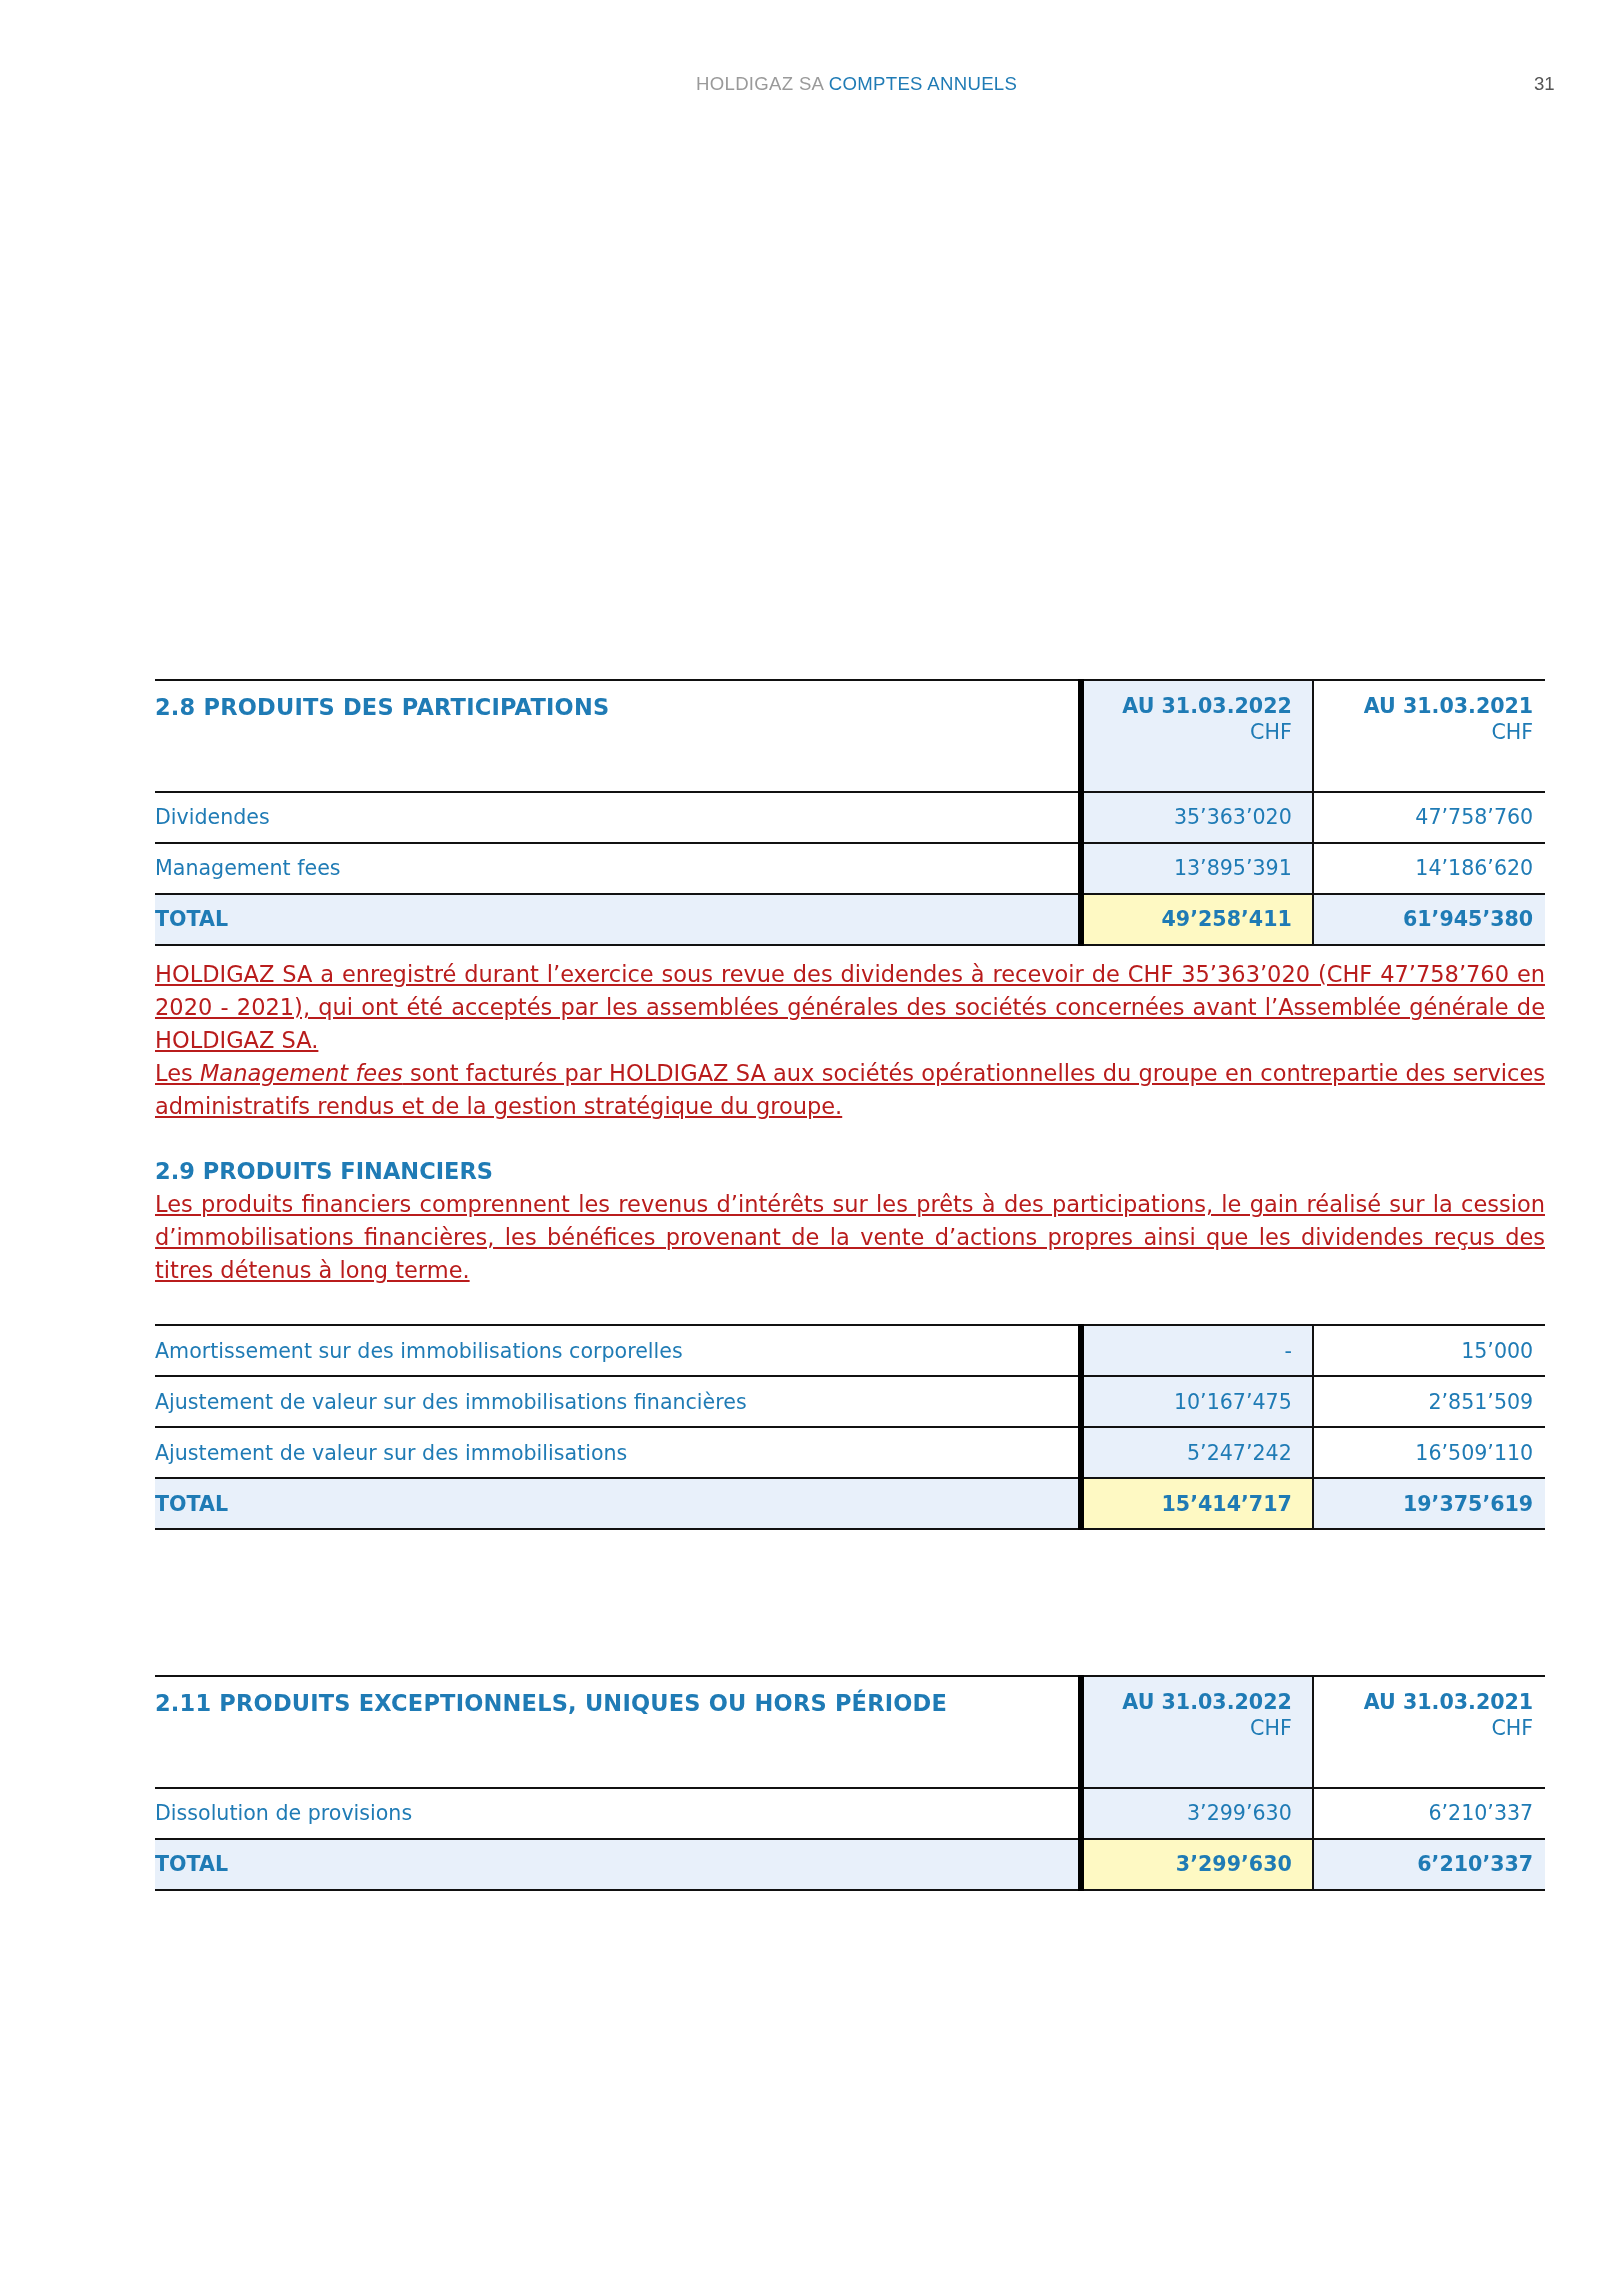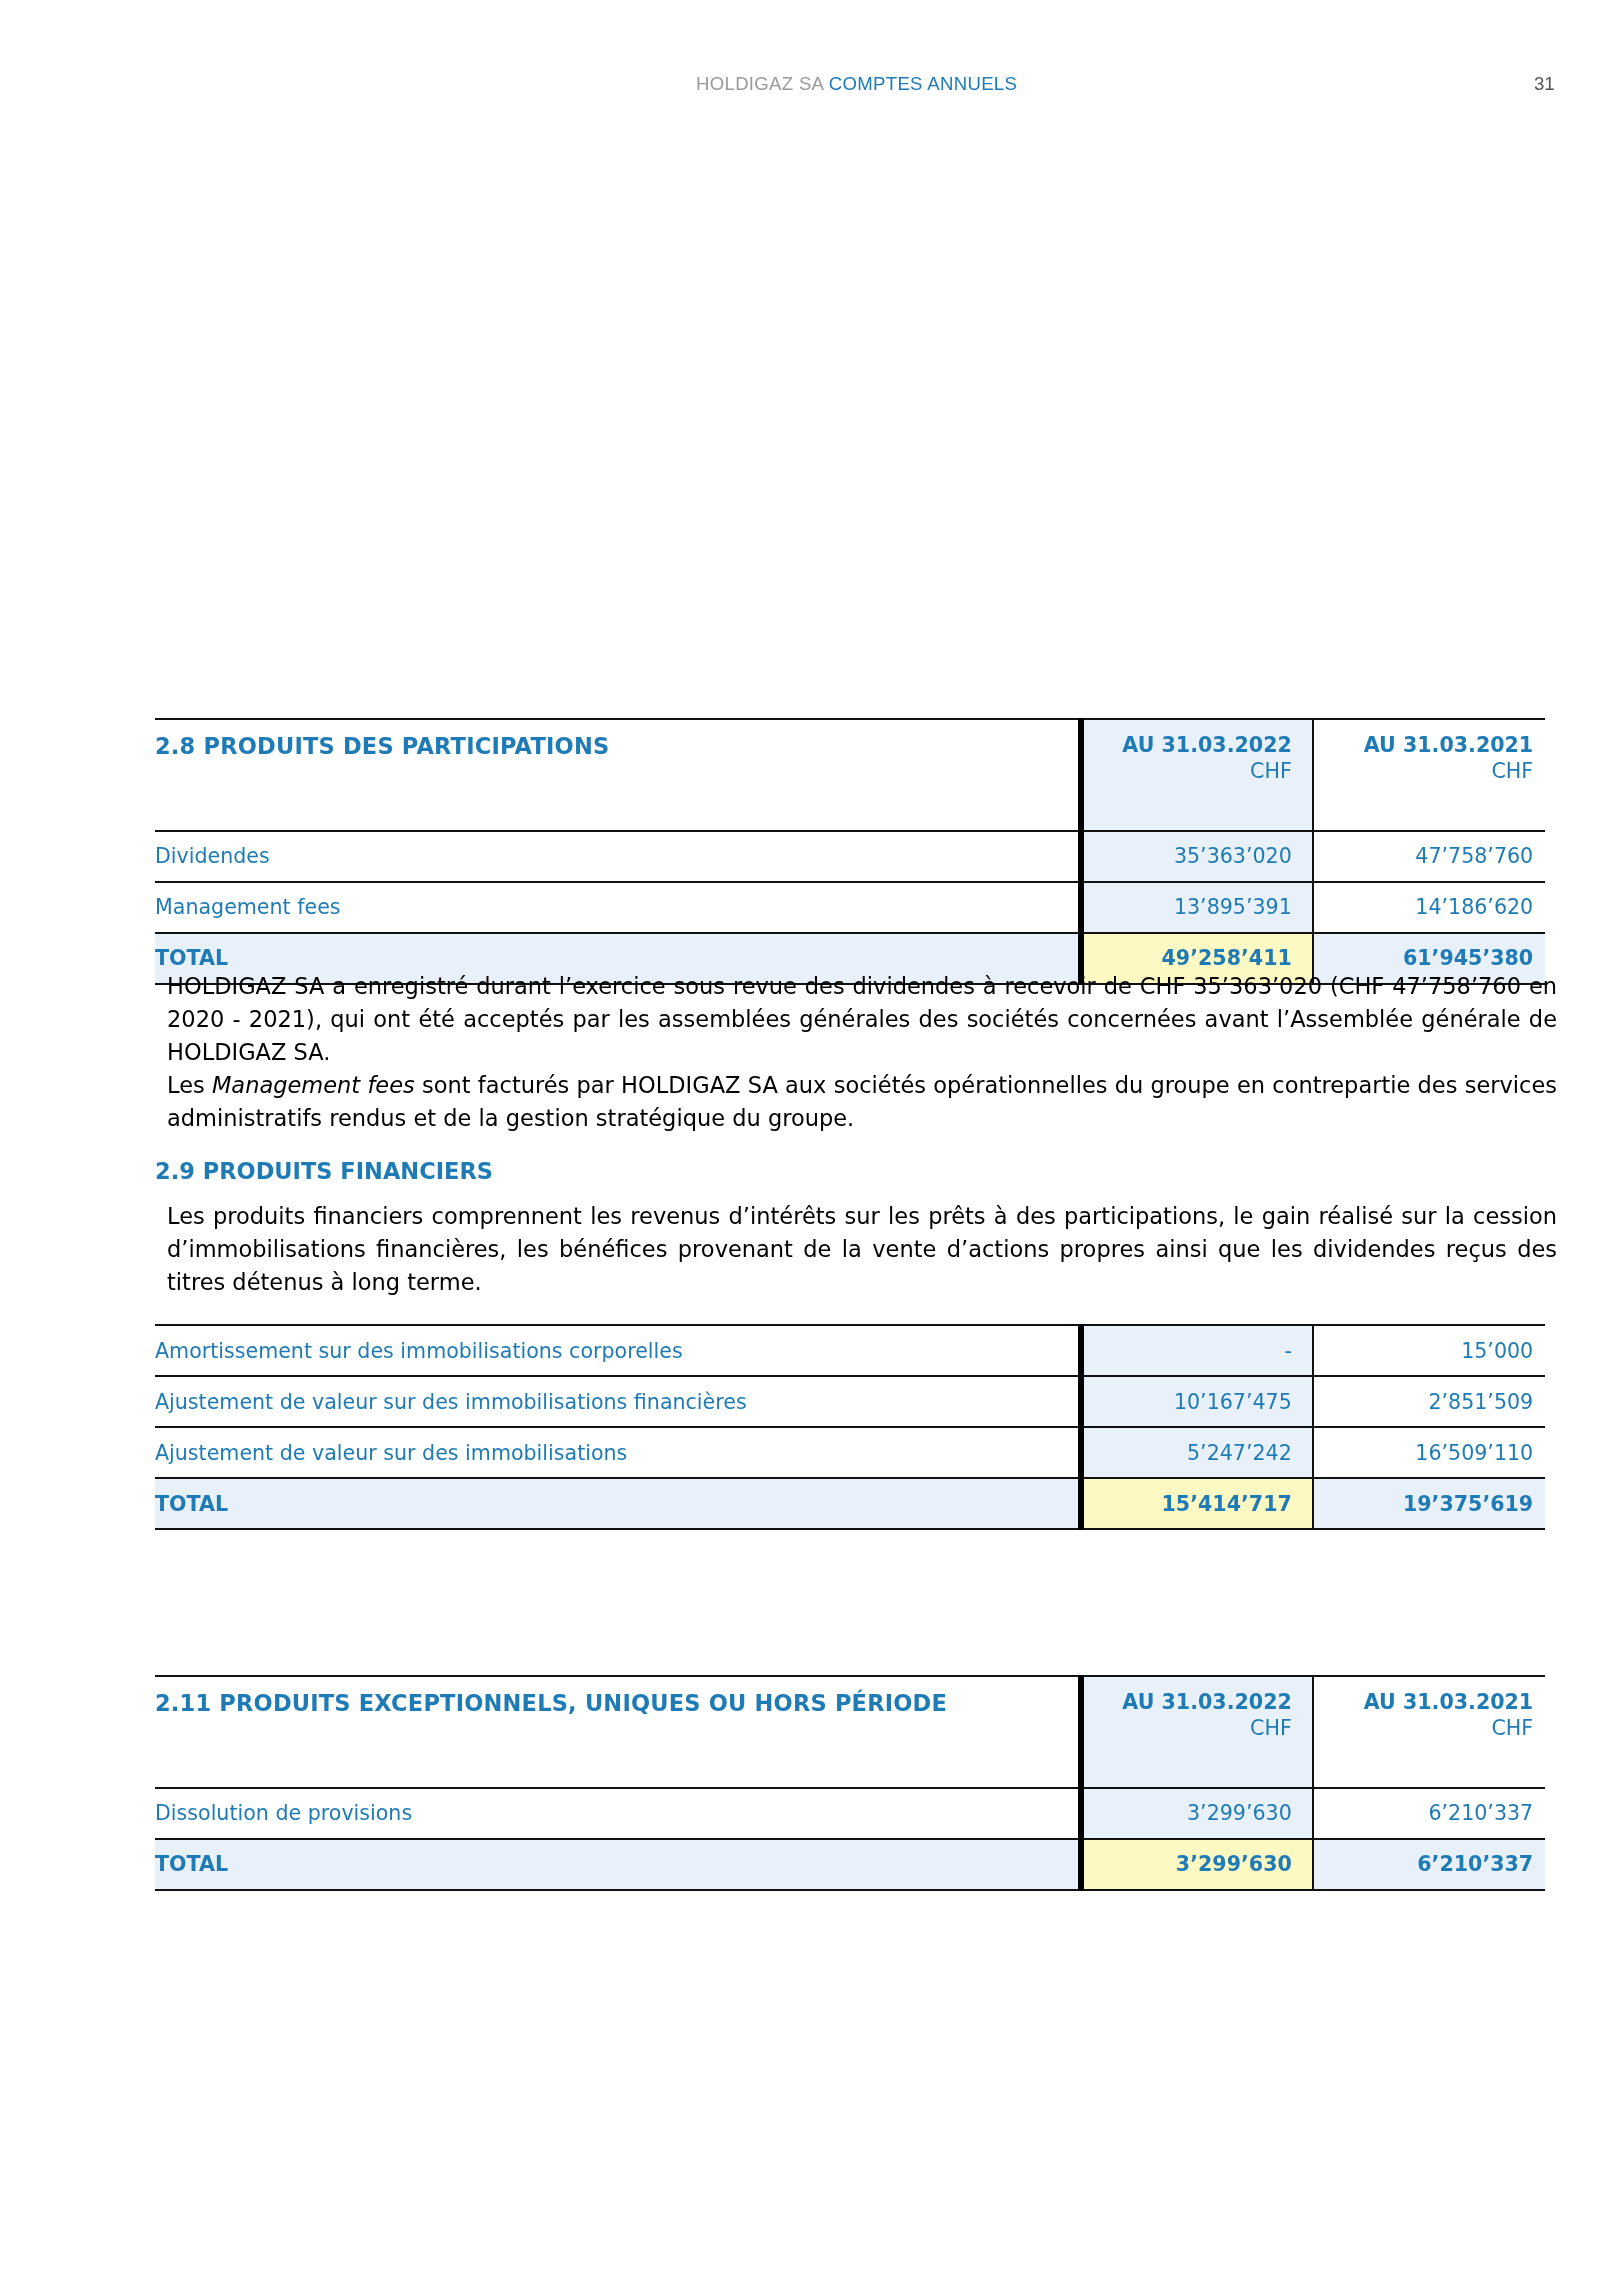--- a/index.html
+++ b/index.html
@@ -25,36 +25,36 @@
   .tbl tr.head td.c1 { font-weight: bold; font-size: 22.5px; padding-top: 11.8px; letter-spacing: 0.2px; line-height: 29px; }
   .tbl tr.head td.c2, .tbl tr.head td.c3 { padding-top: 11.8px; line-height: 26.5px; font-size: 20.6px; }
   .tbl .hdate { font-weight: bold; display: block; }
   .tbl .hcur { display: block; }
   .tbl tr.row td { height: 49px; }
   .tbl tr.row td.c1 { font-size: 20.6px; }
   .tbl tr.total td { height: 49px; background: #e8f0fa; font-weight: bold; }
   .tbl tr.total td.c2 { background: #fef9c3; }
 
   .para { position: absolute; left: 155px; width: 1390px; font-size: 22.5px; line-height: 33px;
-          text-align: justify; color: #000000; margin: 12px; }
+          text-align: justify; color: #b91c1c; margin: 0; text-decoration: underline; }
   .para em { font-style: italic; }
   .sec-title { position: absolute; left: 155px; font-size: 22.5px; font-weight: bold; color: #1f7bb5; margin: 0; line-height: 33px; }
 </style>
 </head>
 <body>
 
 <div class="page-header">
   <div class="header-title">
     <span class="grey">HOLDIGAZ SA</span>
     <span class="blue">COMPTES ANNUELS</span>
   </div>
   <div class="page-number">31</div>
 </div>
 
-<table class="tbl" style="top:679px;margin-top:39px;">
+<table class="tbl" style="top:679px;">
   <colgroup>
       <col class="c1">
       <col class="c2">
       <col class="c3">
     </colgroup>
   <tbody>
       <tr class="head">
     <td class="c1">2.8  PRODUITS DES PARTICIPATIONS</td>
     <td class="c2">
       <span class="hdate">AU 31.03.2022</span>

